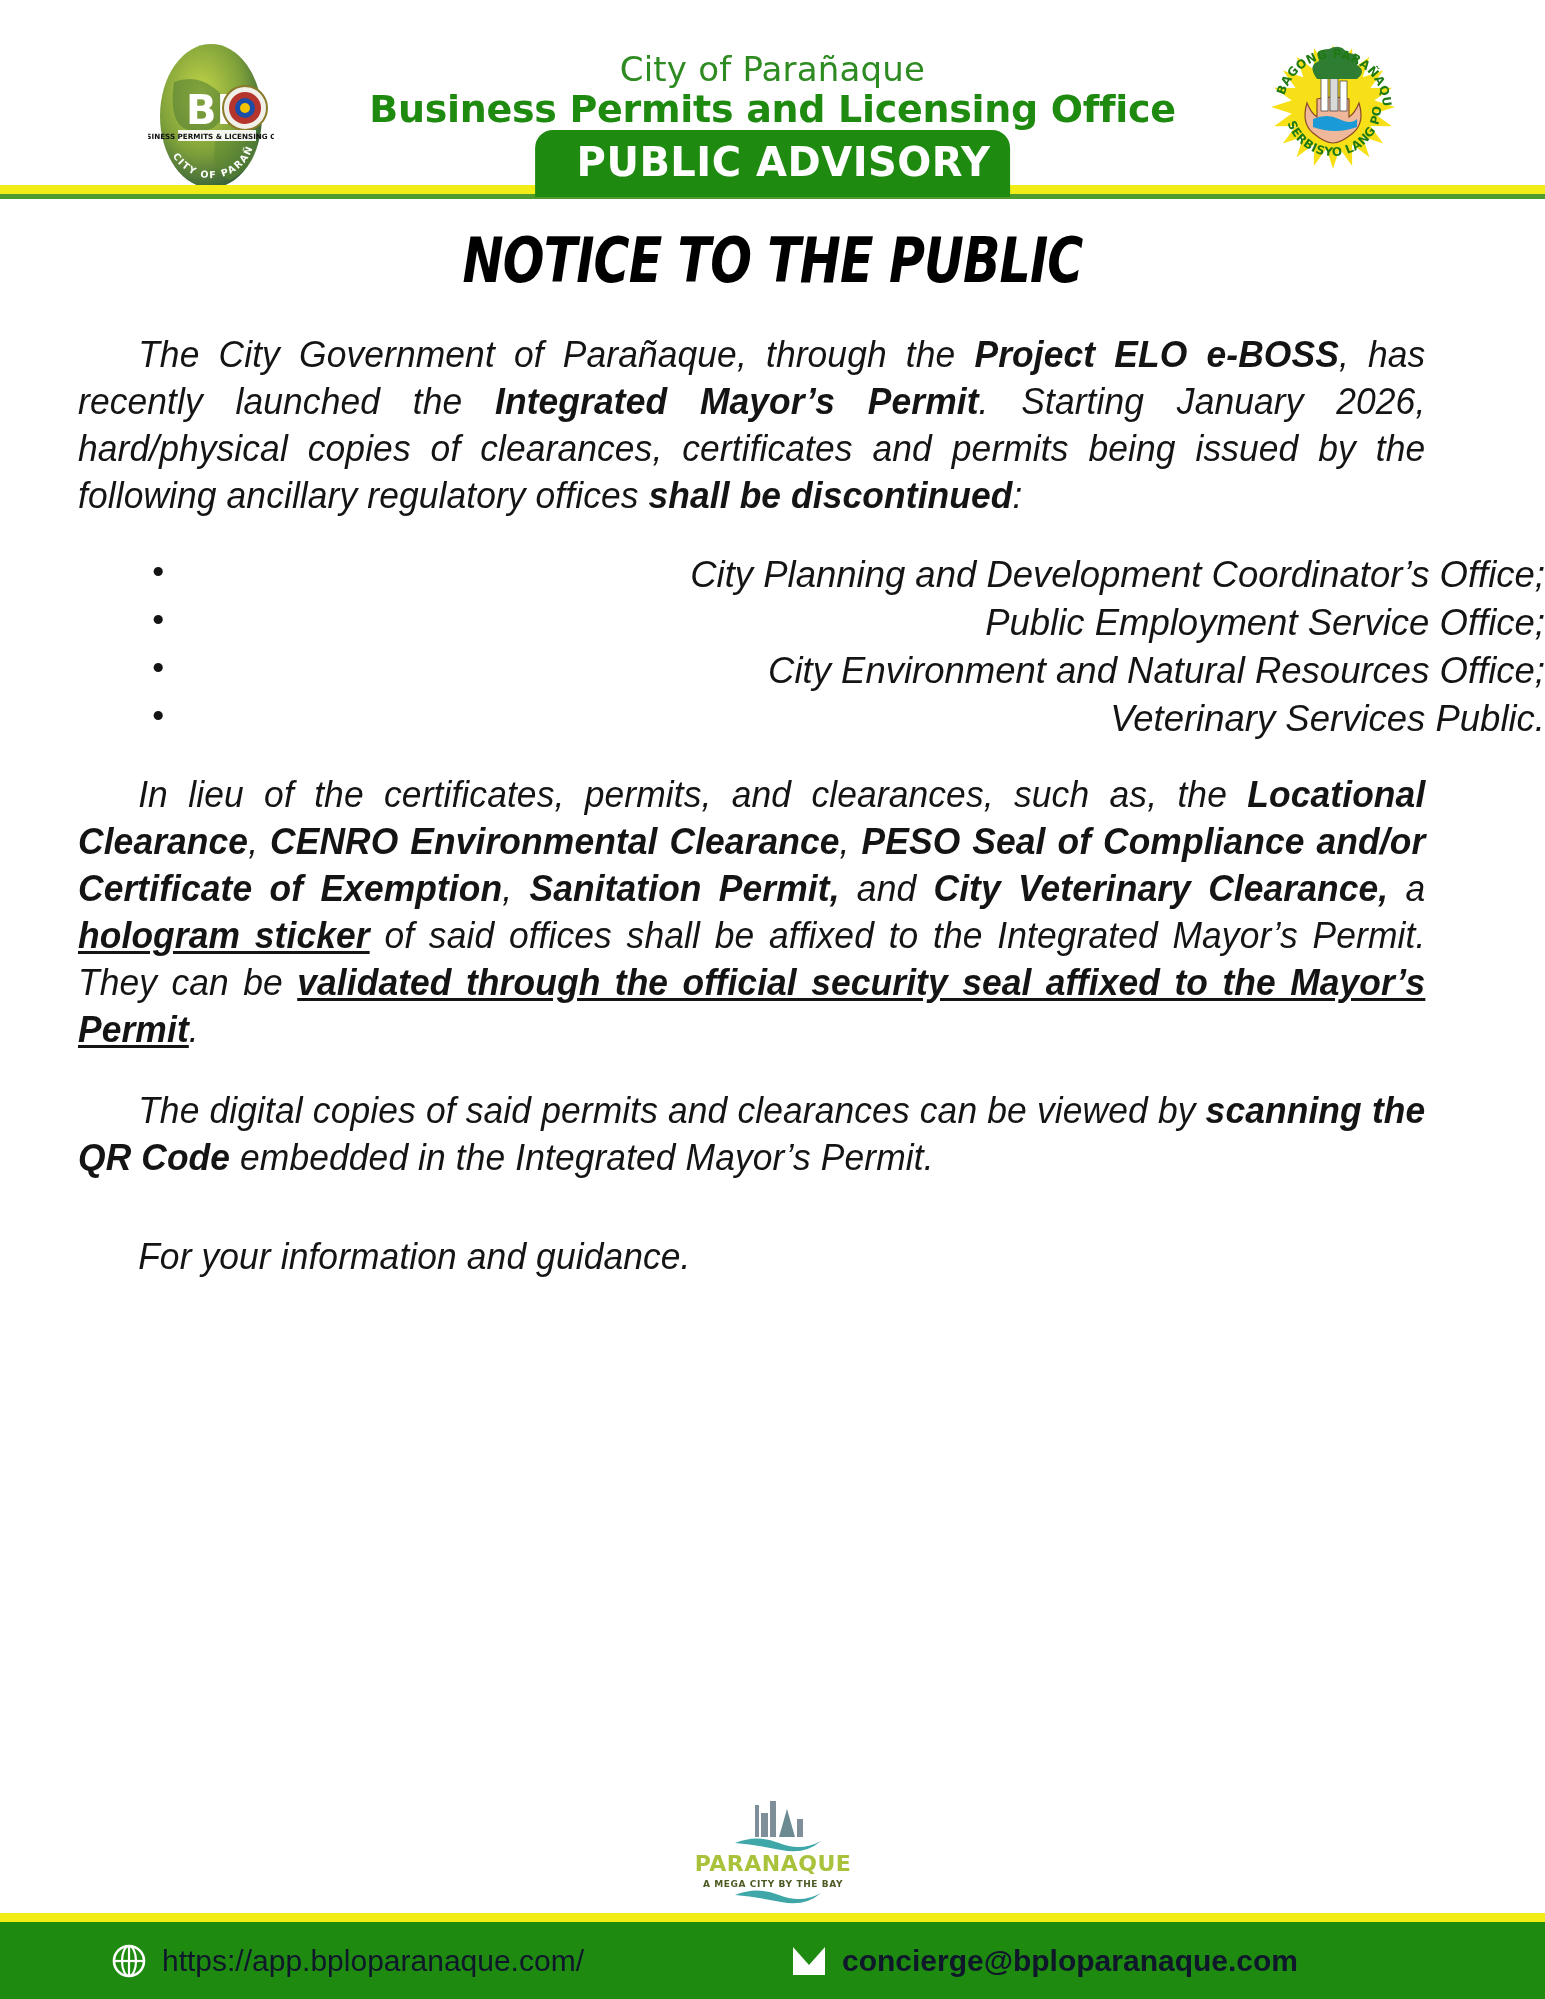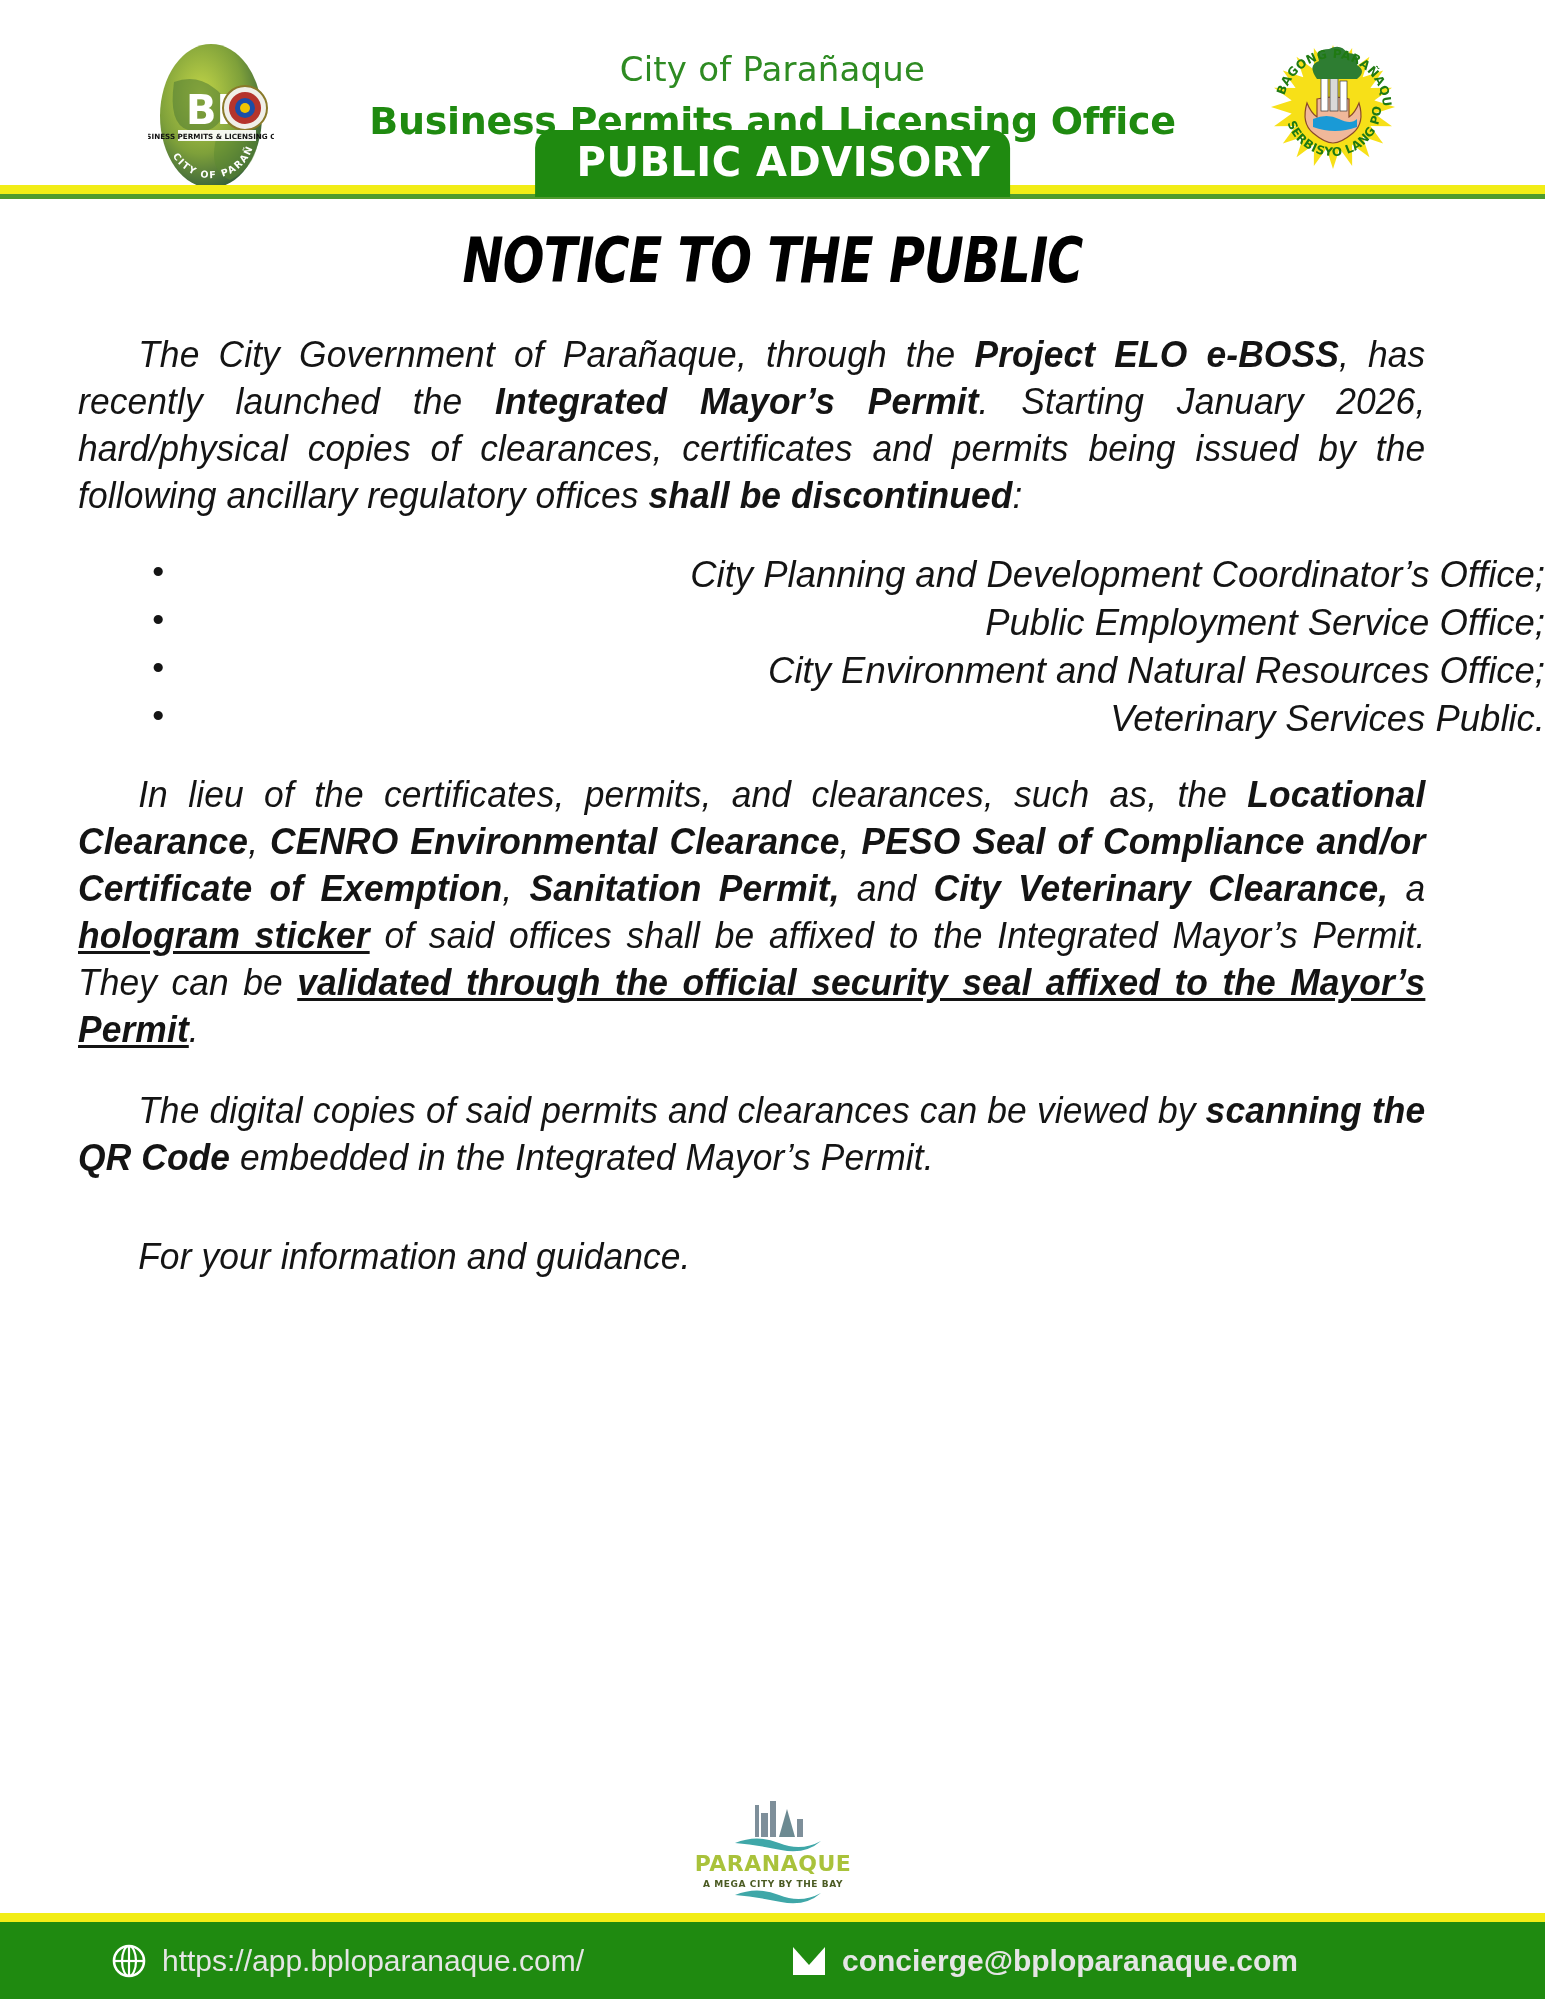--- a/index.html
+++ b/index.html
@@ -54,21 +54,21 @@
     letter-spacing: 0.2px;
     line-height: 1.12;
     font-weight: 400;
     font-family: "DejaVu Sans", sans-serif;
   }
   .office-line {
     font-size: 38px;
     color: #1f8a10;
     font-weight: bold;
     line-height: 1.15;
-    margin-top: 12px;
+    margin-top: 0;
     font-family: "DejaVu Sans", sans-serif;
     letter-spacing: -0.3px;
   }
 
   .advisory-banner {
     position: absolute;
     left: 50%;
     transform: translateX(-50%);
     top: 130px;
     background: #1f8a10;
@@ -196,21 +196,21 @@
     right: 0;
     bottom: 0;
     height: 77px;
     background: #1f8a10;
     display: flex;
     align-items: center;
   }
   .contact-item {
     display: flex;
     align-items: center;
-    color: #e5e5e5;
+    color: #0f172a;
     font-size: 30px;
     font-family: "Liberation Sans Narrow", "Liberation Sans", sans-serif;
     white-space: nowrap;
     text-align: center;
   }
   .contact-website { margin-left: 112px; }
   .contact-email { margin-left: 208px; font-weight: bold; }
   .contact-item .ico {
     display: inline-flex;
     margin-right: 16px;

